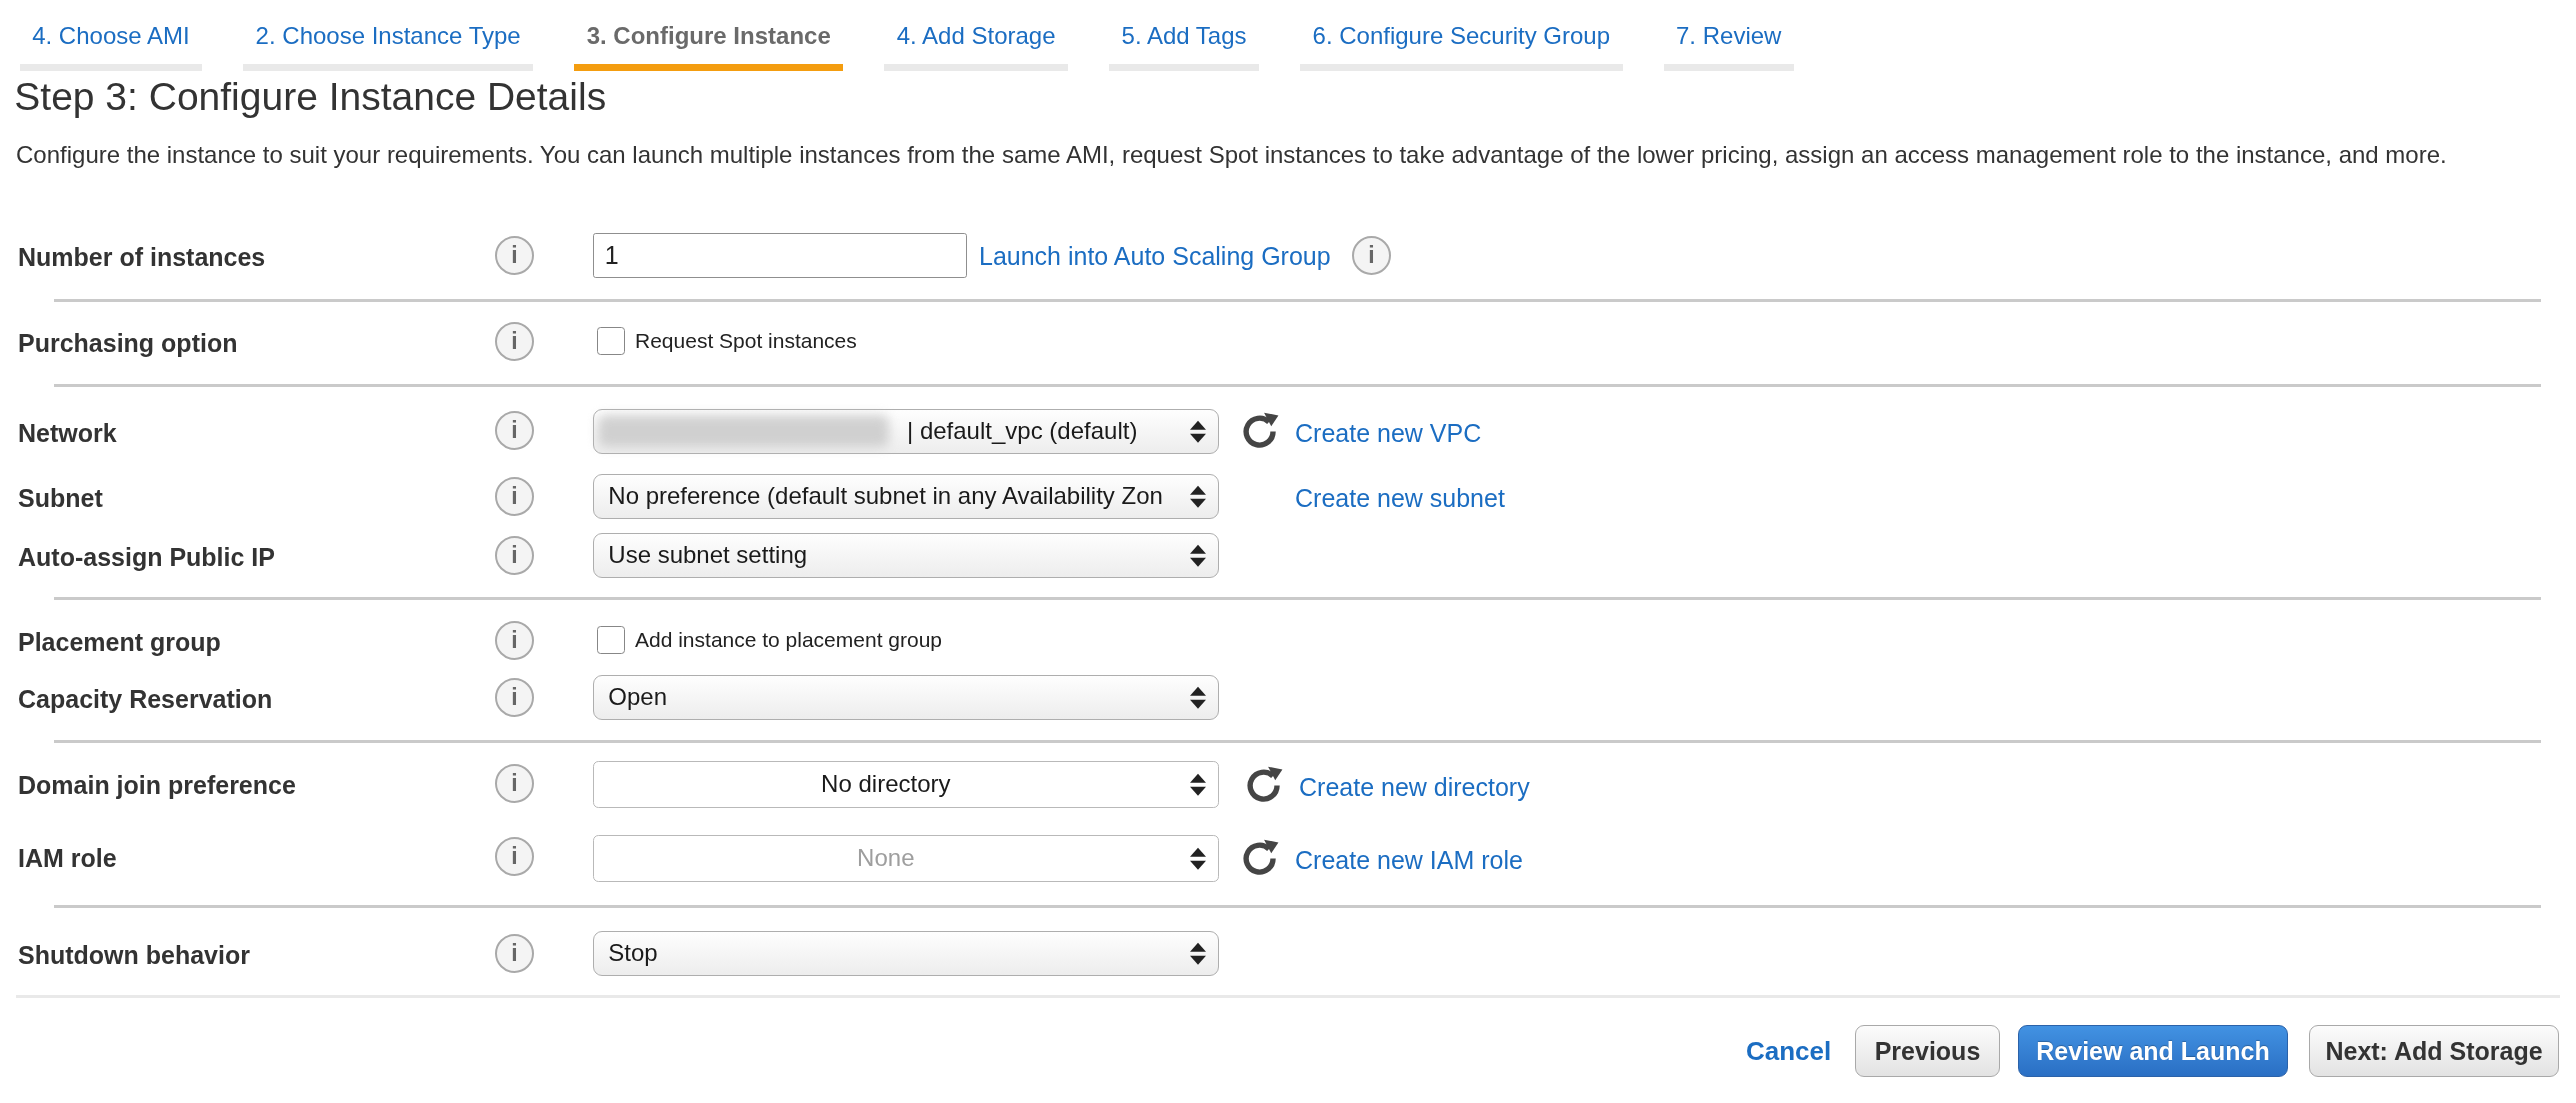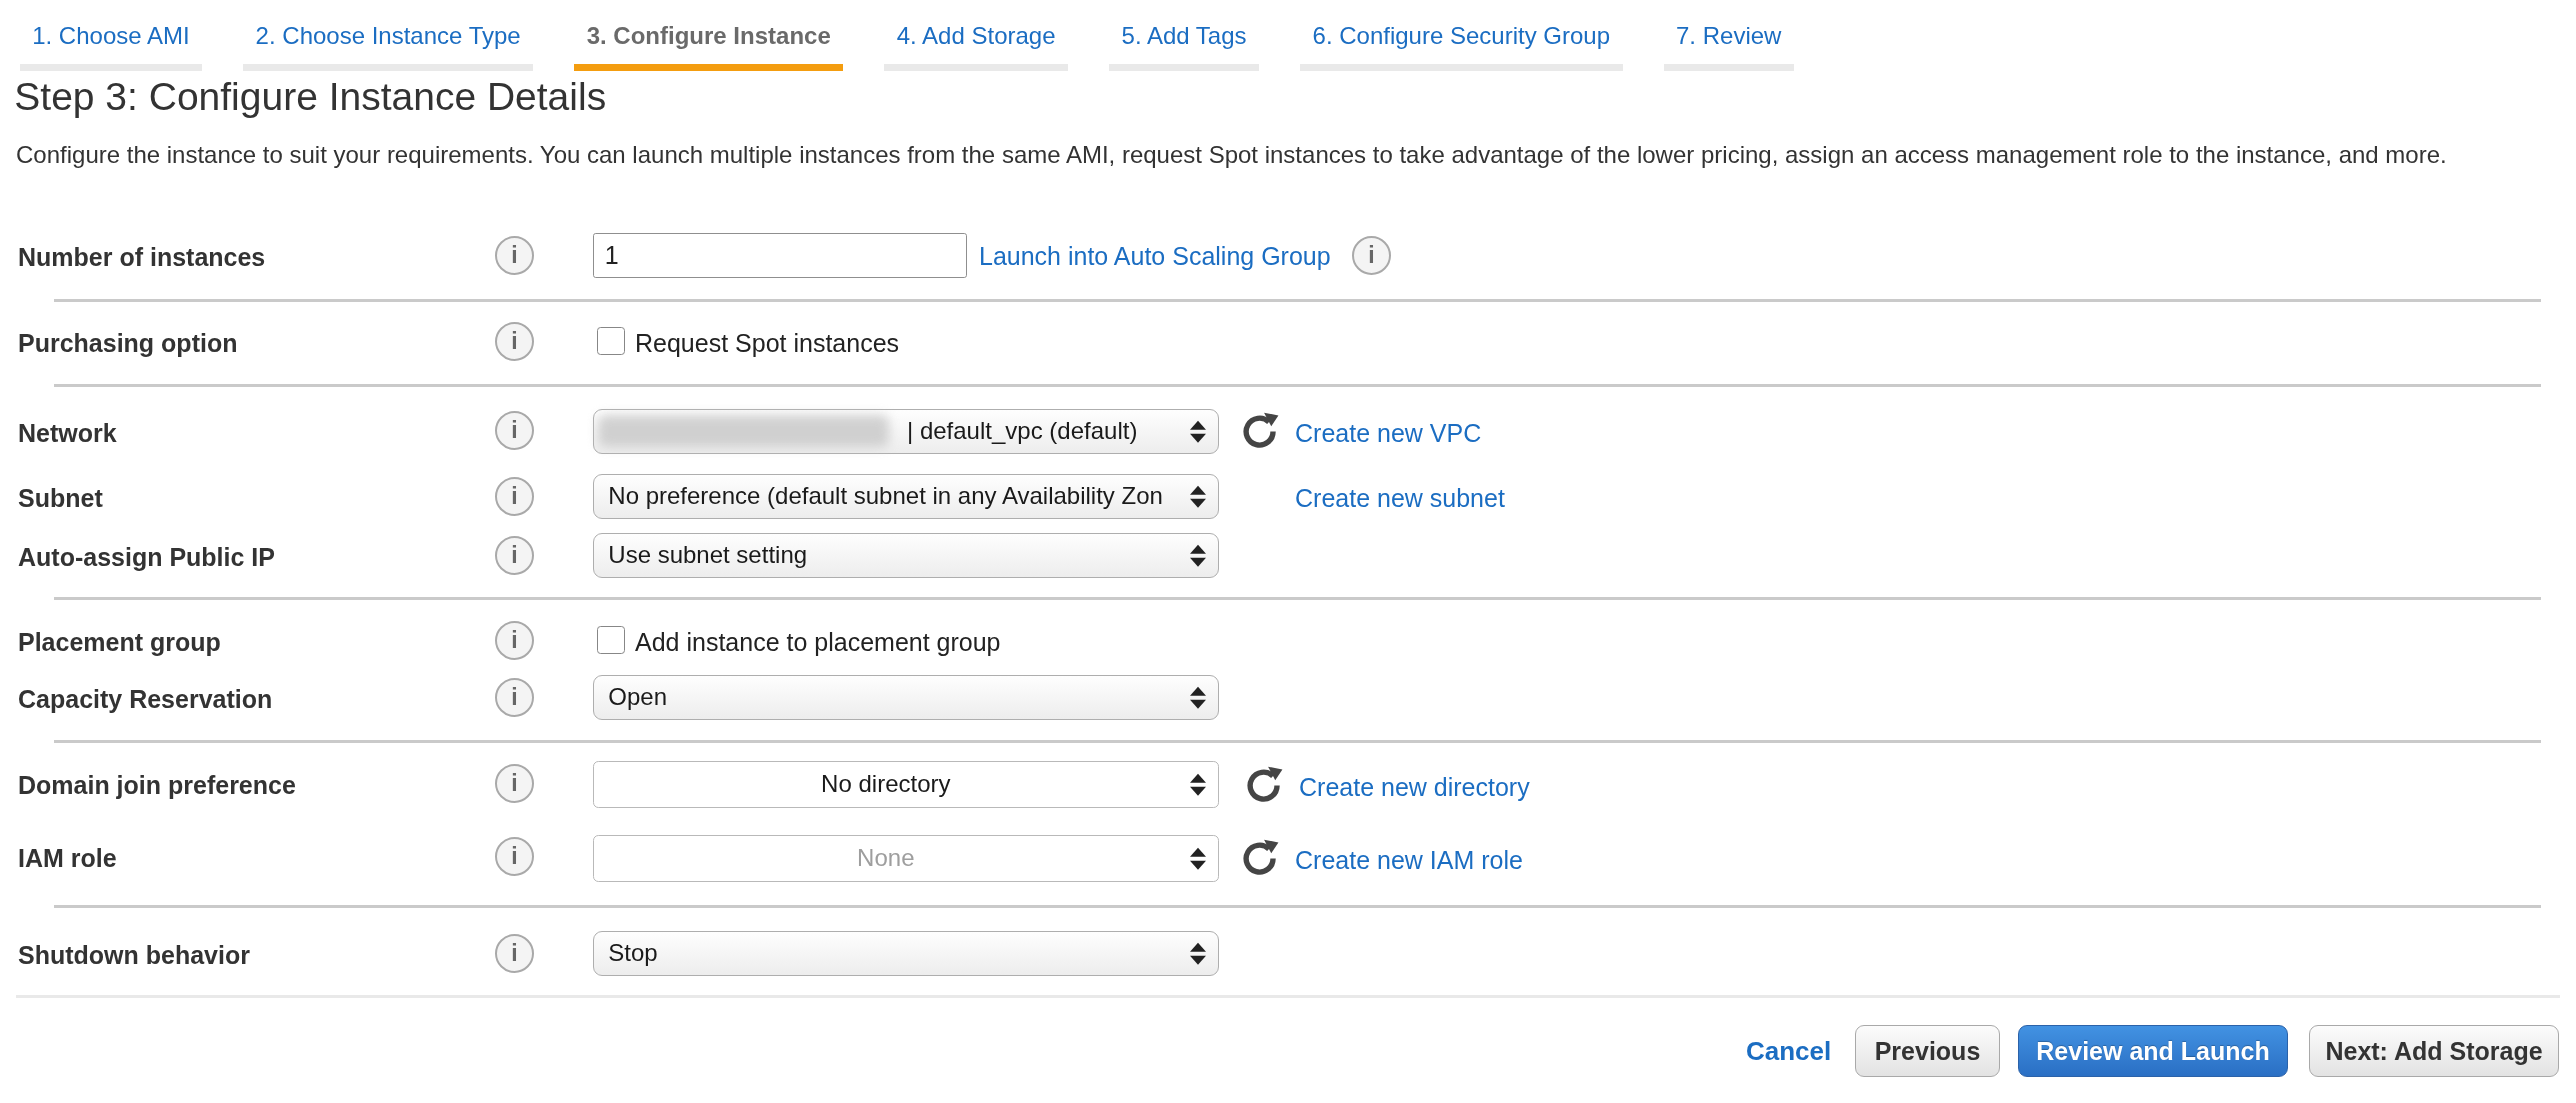--- a/index.html
+++ b/index.html
@@ -33,40 +33,40 @@
   .select.plain { background:#fff; border-color:#b9b9b9; border-radius:5.4px;text-align:center; }
   .select.muted .val { color:#9e9e9e; }
   .arrows { position:absolute; right:12.5px; top:50%; transform:translateY(-50%); display:flex; flex-direction:column; gap:4.5px; }
   .arrows .up   { width:0; height:0; border-left:8px solid transparent; border-right:8px solid transparent; border-bottom:9.8px solid #222; }
   .arrows .down { width:0; height:0; border-left:8px solid transparent; border-right:8px solid transparent; border-top:9.8px solid #222; }
 
   .redacted { position:absolute; left:3.6px; top:4.5px; width:291px; height:32px; background:#c7c7c7; border-radius:7.2px;
               filter:blur(5.4px); opacity:.8; }
 
   .checkbox { position:absolute; left:597px; width:28px; height:28px; border:1.8px solid #878787; border-radius:3.6px; background:#fff; cursor:pointer; }
-  .cb-label { position:absolute; left:635px; font-size:25px; color:#222; }
+  .cb-label { position:absolute; left:635px; font-size:21px; color:#222; }
 
   .link { position:absolute; font-size:25px; color:#1b6dc2; cursor:pointer; text-decoration:none; white-space:nowrap; }
 
   .refresh { position:absolute; width:43px; height:43px; cursor:pointer; }
 
   
   .btn { position:absolute; top:1025px; height:52px; border-radius:9px; font-size:25px; font-weight:bold;
          display:flex; align-items:center; justify-content:center; cursor:pointer; }
   .btn.secondary { background:linear-gradient(#fcfcfc,#e3e3e3); border:1.8px solid #a9a9a9; color:#333;text-align:right; }
   .btn.primary   { background:linear-gradient(#4292e2,#2a6fc4); border:1.8px solid #2b62a9; color:#fff; text-shadow:0 -0.9px 0.9px rgba(0,0,0,.25); }
   .cancel { position:absolute; top:1036px; left:1746px; font-size:26px; font-weight:bold; color:#1b6dc2; cursor:pointer; }
 </style>
 </head>
 <body>
 
 <div id="page">
 
   <div class="tabs">
-    <div class="tab">1. Choose AMI</div>
+    <div class="tab">4. Choose AMI</div>
     <div class="tab">2. Choose Instance Type</div>
     <div class="tab active">3. Configure Instance</div>
     <div class="tab">4. Add Storage</div>
     <div class="tab">5. Add Tags</div>
     <div class="tab">6. Configure Security Group</div>
     <div class="tab">7. Review</div>
   </div>
 
   <div class="h1">Step 3: Configure Instance Details</div>
   <div class="desc">Configure the instance to suit your requirements. You can launch multiple instances from the same AMI, request Spot instances to take advantage of the lower pricing, assign an access management role to the instance, and more.</div>

